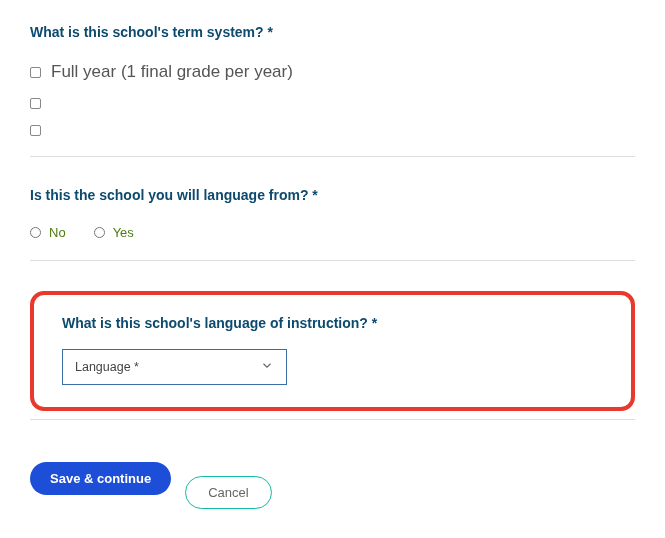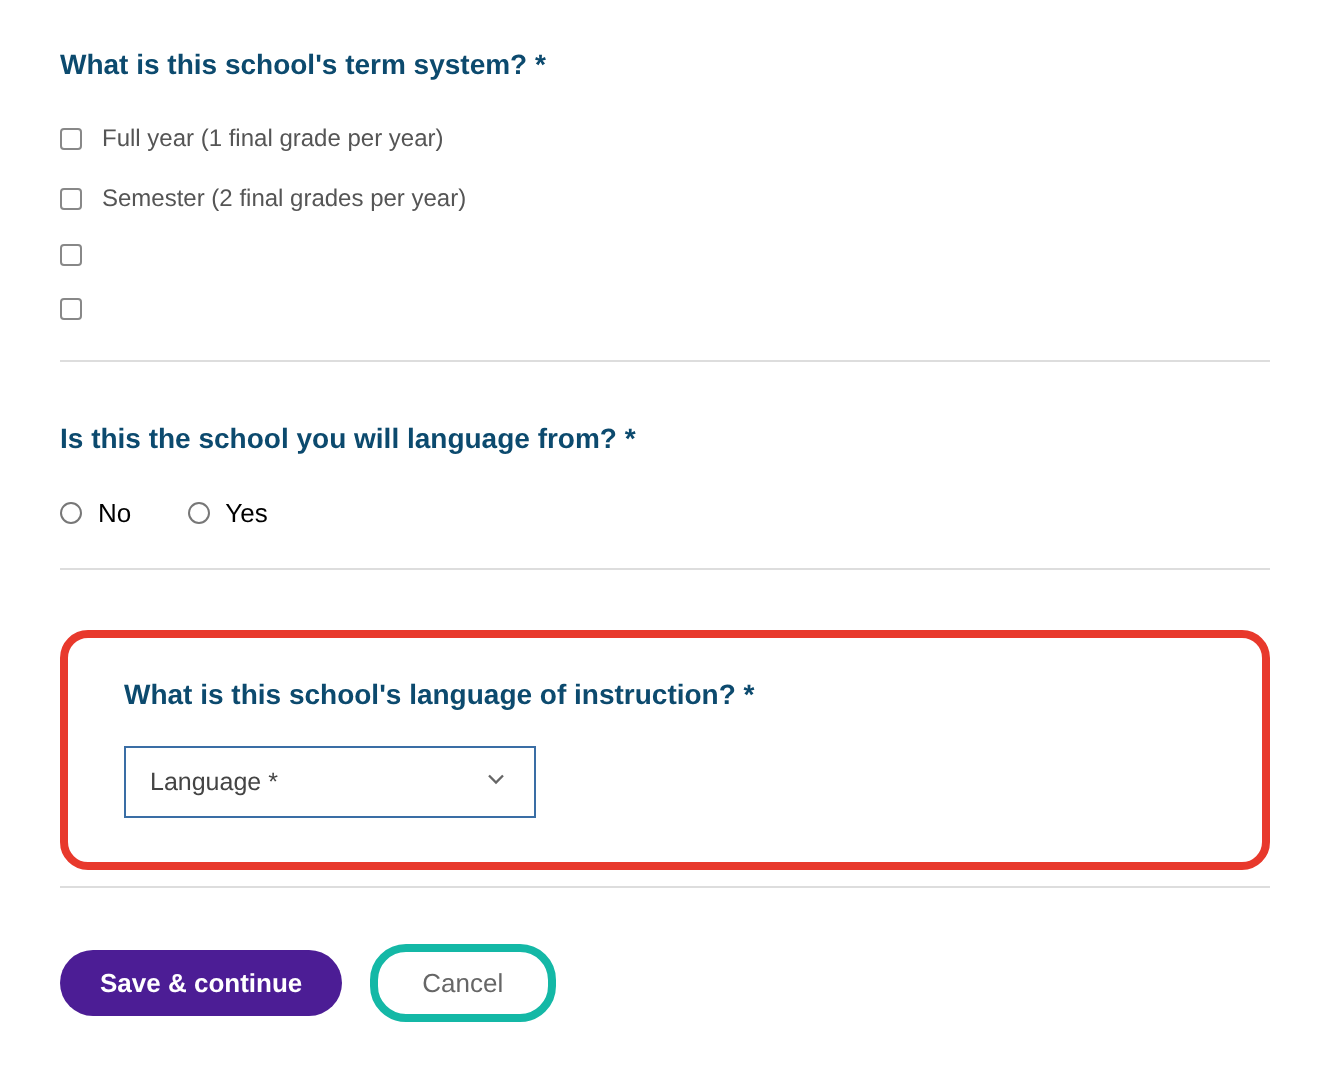--- a/index.html
+++ b/index.html
@@ -17,21 +17,21 @@
     margin-bottom: 22px;
   }
   .options {
     margin-bottom: 10px;
   }
   .option-row {
     display: flex;
     align-items: center;
     margin-bottom: 16px;
     color: #555;
-    font-size: 12px;
+    font-size: 17px;
   }
   .checkbox {
     width: 11px;
     height: 11px;
     border: 1px solid #888;
     border-radius: 2px;
     margin-right: 10px;
     flex-shrink: 0;
   }
   .radio {
@@ -43,37 +43,37 @@
     flex-shrink: 0;
   }
   .radio-group {
     display: flex;
     gap: 28px;
     margin-bottom: 8px;
   }
   .radio-item {
     display: flex;
     align-items: center;
-    color: #000000;
+    color: #4d7c0f;
     font-size: 13px;
   }
   hr.divider {
     border: none;
     border-top: 1px solid #ddd;
     margin: 20px 0 30px 0;
   }
   .highlight-box {
     border: 4px solid #e8392c;
     border-radius: 14px;
     padding: 20px 16px 22px 28px;
     margin-bottom: 6px;
   }
   .select-wrap {
     position: relative;
-    width: 206px;
+    width: 225px;
     height: 36px;
     border: 1px solid #3a6ea5;
     background: #fff;
     display: flex;
     align-items: center;
     padding: 0 12px;
     margin-top: 18px;
     color: #444;
     font-size: 12.5px;
   }
@@ -83,54 +83,51 @@
     top: 50%;
     transform: translateY(-50%);
   }
   .button-row {
     display: flex;
     gap: 14px;
     margin-top: 28px;
     align-items: center;
   }
   .btn-primary {
-    background: #4c1d95;
+    background: #1d4ed8;
     color: #fff;
     border: none;
     border-radius: 18px;
     padding: 9px 20px;
     font-size: 13px;
     font-weight: 600;
   }
   .btn-secondary {
     background: #fff;
     color: #666;
-    border: 4px solid #14b8a6;
+    border: 1px solid #14b8a6;
     border-radius: 18px;
     padding: 8px 22px;
     font-size: 13px;
+    margin-top: 28px;
   }
   hr.divider-tight {
     border: none;
     border-top: 1px solid #ddd;
     margin: 8px 0 0 0;
   }
 </style>
 </head>
 <body>
 
 <div class="question">What is this school's term system? *</div>
 <div class="options">
   <div class="option-row">
     <span class="checkbox"></span>
     <span>Full year (1 final grade per year)</span>
-  </div>
-  <div class="option-row">
-    <span class="checkbox"></span>
-    <span>Semester (2 final grades per year)</span>
   </div>
   <div class="option-row">
     <span class="checkbox"></span>
   </div>
   <div class="option-row">
     <span class="checkbox"></span>
   </div>
 </div>
 
 <hr class="divider">

